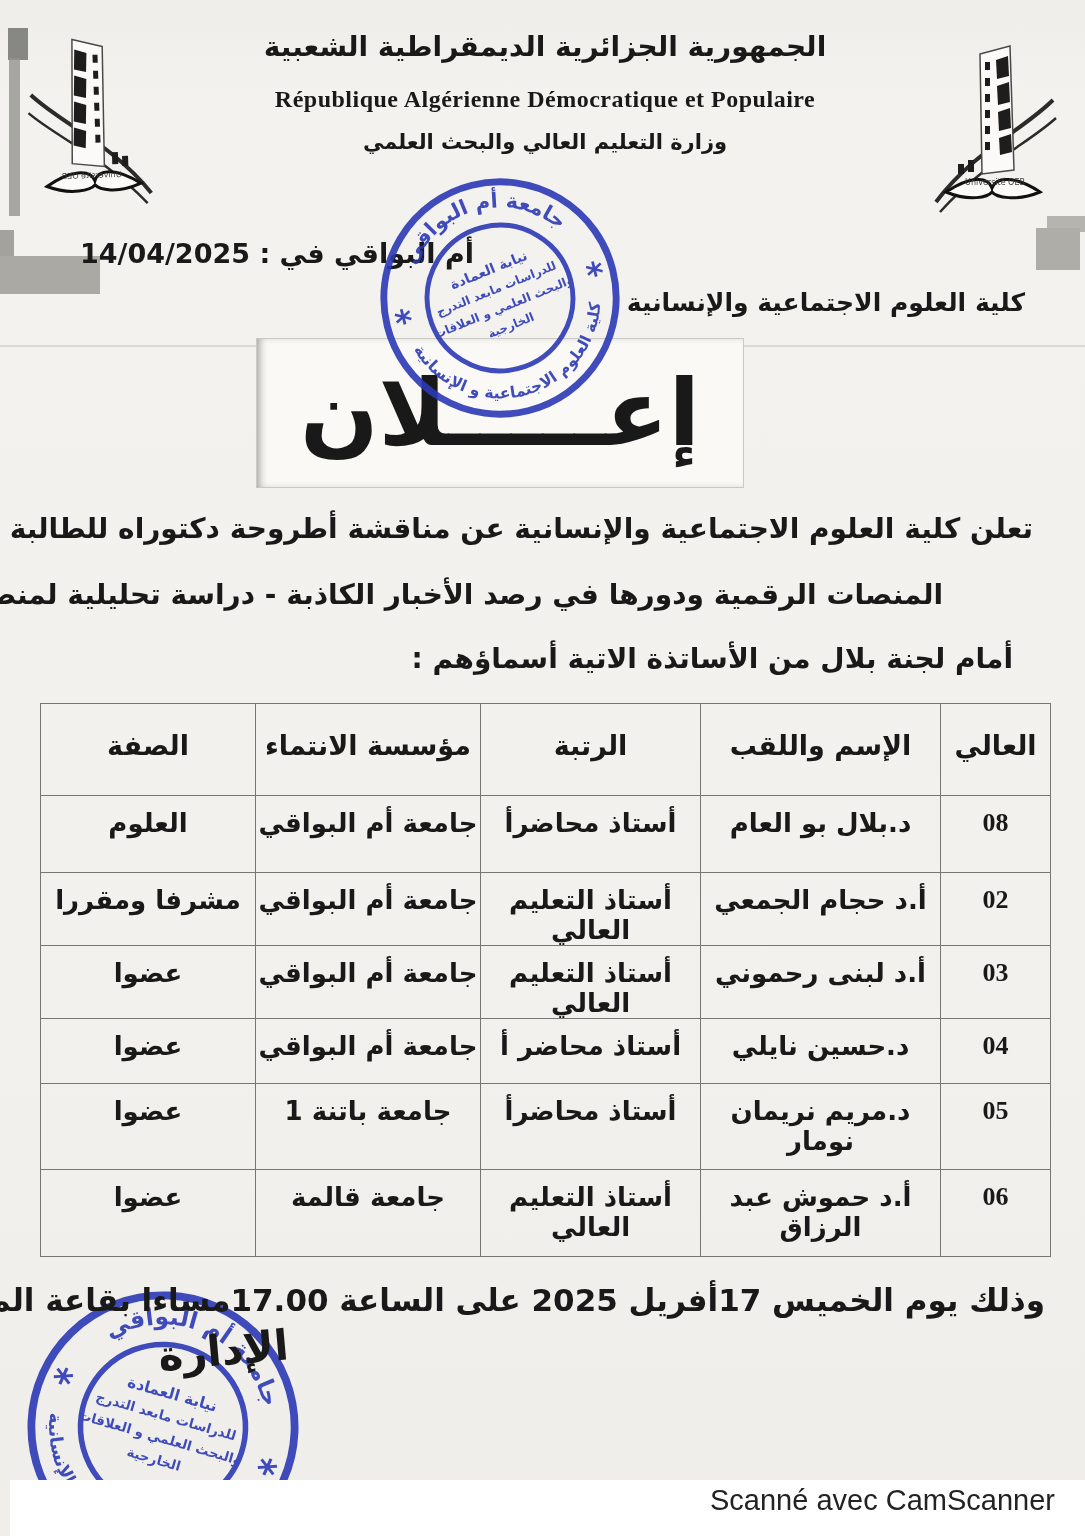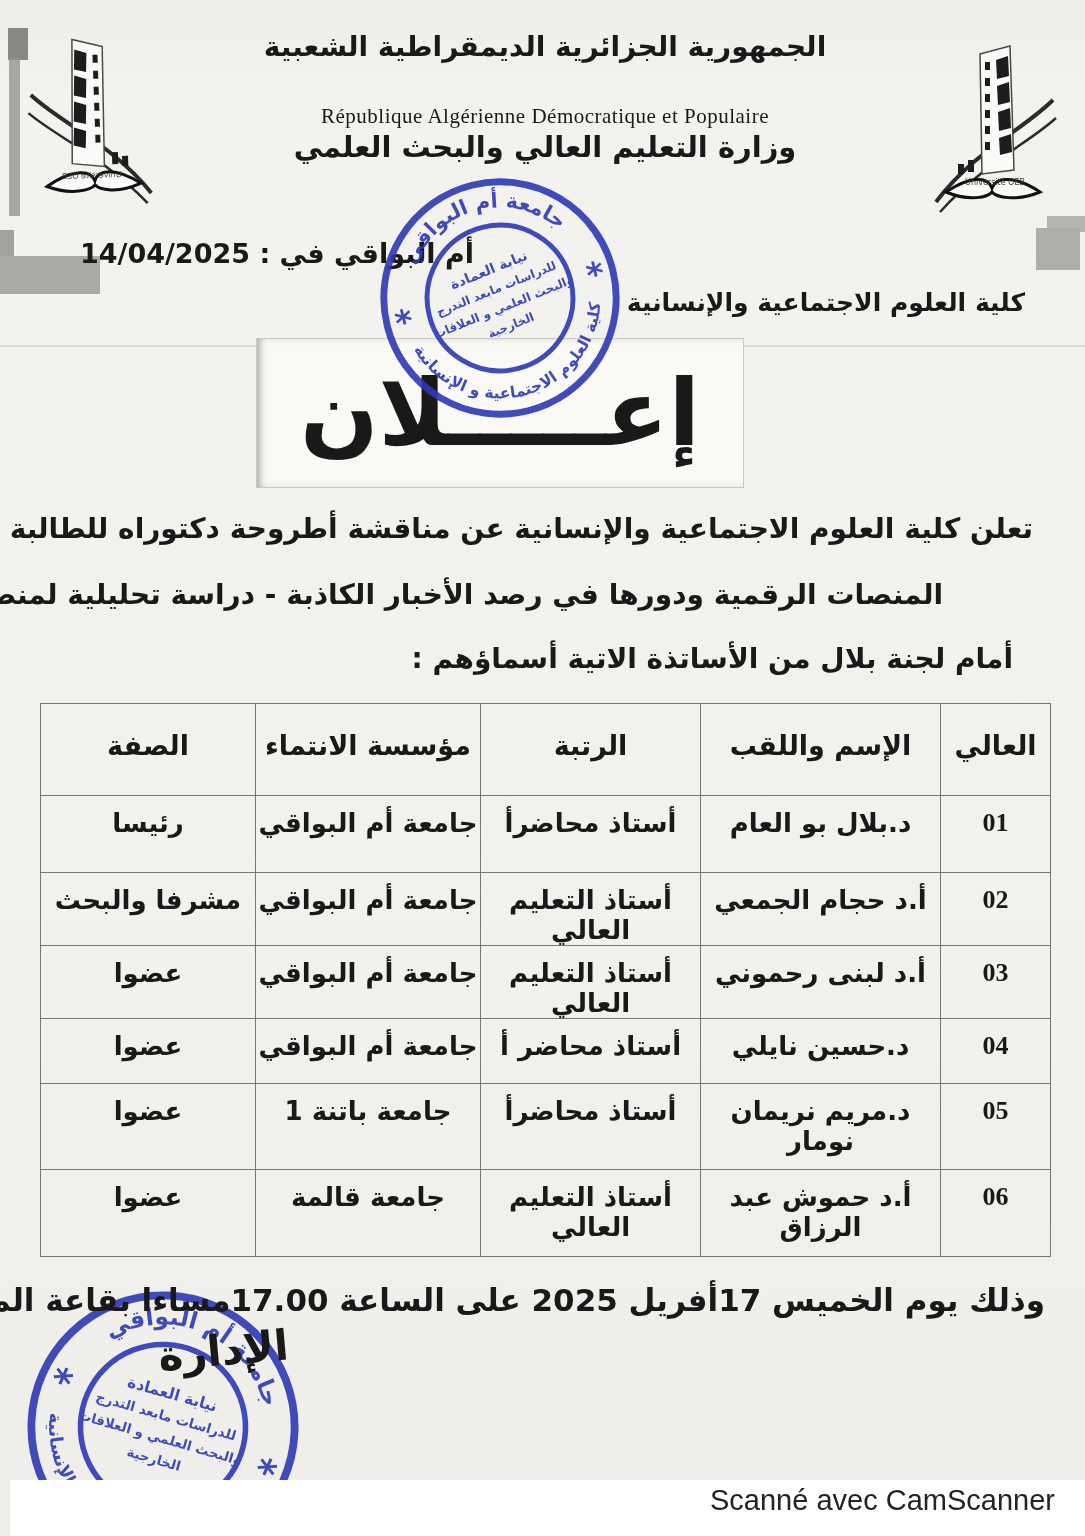--- a/index.html
+++ b/index.html
@@ -15,22 +15,22 @@
   #art-tl-strip{ left:9px; top:58px; width:11px; height:158px; background:#94948f; opacity:.8; }
   #art-l-L1{ left:0; top:230px; width:14px; height:34px; background:#a3a29d; }
   #art-l-L2{ left:0; top:256px; width:100px; height:38px; background:#aaa9a4; }
   #art-tr-1{ left:1047px; top:216px; width:38px; height:16px; background:#b5b4af; }
   #art-tr-2{ left:1036px; top:228px; width:44px; height:42px; background:#aeada8; }
   #crease-line{ left:0; top:345px; width:1085px; height:2px; background:#c9c7c1; opacity:.55; }
   #bottom-dark-line{ left:55px; top:1528px; width:1030px; height:3px; background:#4b4b48; opacity:.85; }
   
   .hdr-center{ position:absolute; left:145px; width:800px; text-align:center; }
   #republic-ar{ top:30px; font-size:28px; font-weight:700; }
-  #republic-fr{ top:104px; font-size:21px; font-family:"Liberation Serif", serif; font-weight:400; letter-spacing:.5px; }
-  #ministry-ar{ top:130px; font-size:29px; font-weight:700; }
+  #republic-fr{ top:86px; font-size:24px; font-family:"Liberation Serif", serif; font-weight:700; letter-spacing:.5px; }
+  #ministry-ar{ top:130px; font-size:21px; font-weight:700; }
   .corner-logo{ position:absolute; width:135px; height:185px; }
   #logo-left{ left:22px; top:35px; transform:scaleX(-1) rotate(2deg); }
   #logo-right{ left:928px; top:42px; }
   #univ-name{ position:absolute; right:42px; top:228px; font-size:25px; font-weight:700; direction:rtl; }
   #faculty-name{ position:absolute; right:60px; top:288px; font-size:25px; font-weight:700; direction:rtl; }
   #date-line{ position:absolute; left:80px; top:238px; font-size:27px; font-weight:700; direction:rtl; }
   
   .stamp{ position:absolute; opacity:.9; }
   #stamp-top{ left:372px; top:170px; width:256px; height:256px; transform:rotate(-14deg); z-index:6; }
   #stamp-bottom{ left:18px; top:1282px; width:290px; height:290px; transform:rotate(24deg); z-index:2; }
@@ -187,32 +187,32 @@
       <tr>
         <th>العالي</th>
         <th>الإسم واللقب</th>
         <th>الرتبة</th>
         <th>مؤسسة الانتماء</th>
         <th>الصفة</th>
       </tr>
     </thead>
     <tbody>
       <tr>
-        <td class="cell-num">01</td>
+        <td class="cell-num">08</td>
         <td>د.بلال بو العام</td>
         <td>أستاذ محاضرأ</td>
         <td>جامعة أم البواقي</td>
-        <td>رئيسا</td>
+        <td>العلوم</td>
       </tr>
       <tr>
         <td class="cell-num">02</td>
         <td>أ.د حجام الجمعي</td>
         <td>أستاذ التعليم العالي</td>
         <td>جامعة أم البواقي</td>
-        <td>مشرفا والبحث</td>
+        <td>مشرفا ومقررا</td>
       </tr>
       <tr>
         <td class="cell-num">03</td>
         <td>أ.د لبنى رحموني</td>
         <td>أستاذ التعليم العالي</td>
         <td>جامعة أم البواقي</td>
         <td>عضوا</td>
       </tr>
       <tr>
         <td class="cell-num">04</td>

